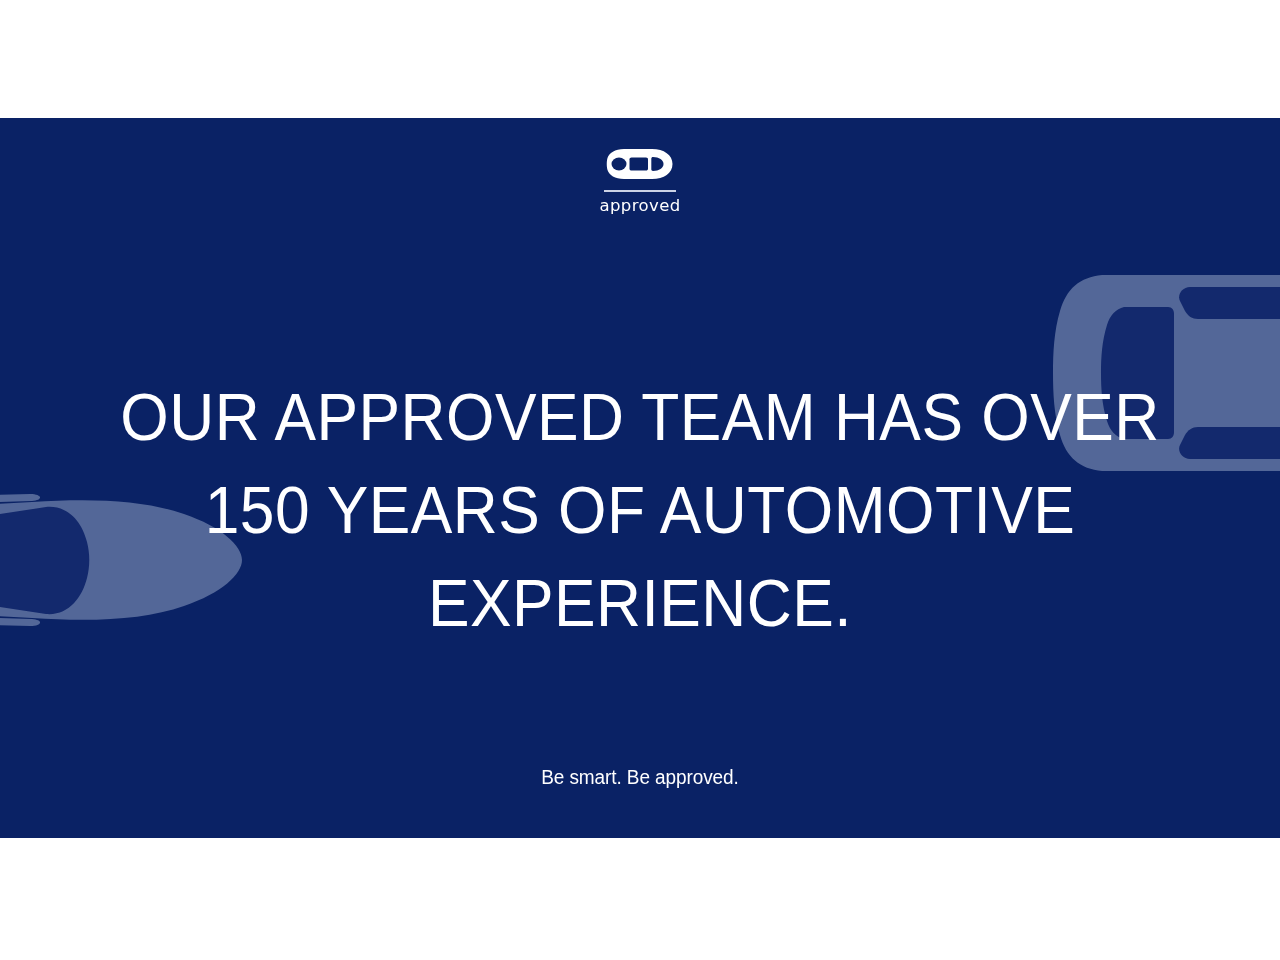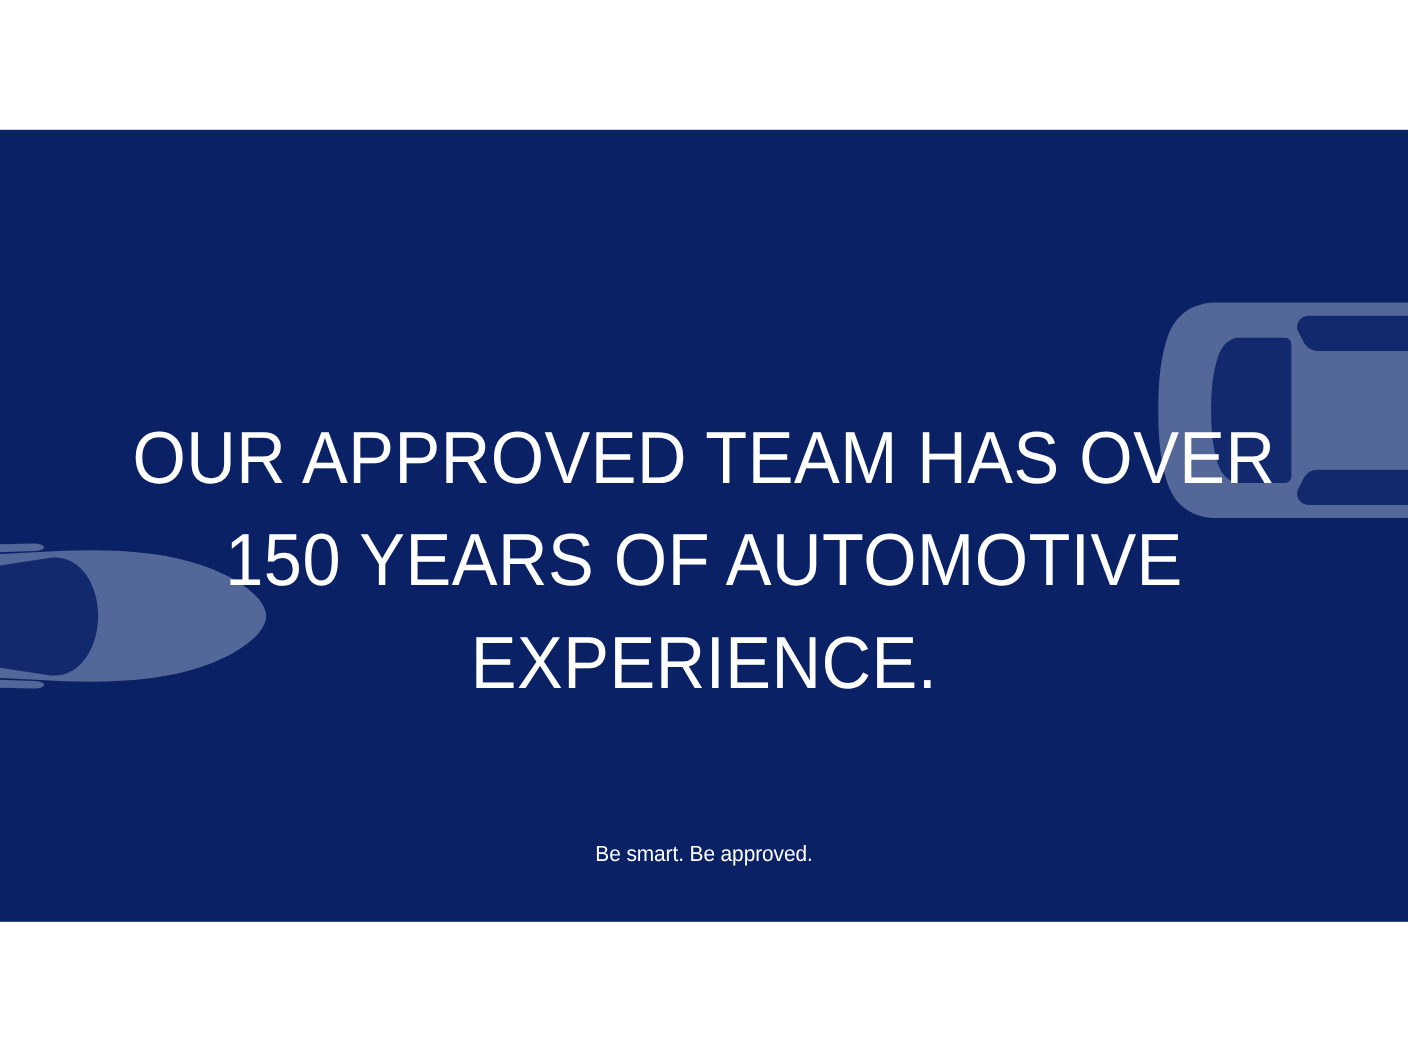--- a/index.html
+++ b/index.html
@@ -143,20 +143,41 @@
                C 360 116 340 135 302 148 C 262 162 210 164 150 160 L 0 152 Z" fill="#536798"></path>
 
       <path d="M0 40 L 148 36 C 160 36 162 42 150 43 L 0 48 Z" fill="#536798"></path>
       <path d="M0 164 L 148 168 C 160 168 162 162 150 161 L 0 156 Z" fill="#536798"></path>
 
       <path d="M80 62 C 78 62 76 64 76 67 L 74 138 C 74 141 76 143 78 143
                L 164 156 C 186 158 200 140 205 120 C 208 108 208 96 205 84
                C 200 64 186 47 164 49 Z" fill="#13296d"></path>
     </svg>
 
+    <div id="logo-lockup">
+      <svg id="logo-car-icon" viewBox="0 0 68 32">
+
+        <path d="M18 1 C 9 1 3 5 1.5 10 C 0.5 13 0.5 19 1.5 22
+                 C 3 27 9 31 18 31 L 46 31 C 58 31 66.5 25 66.5 16
+                 C 66.5 7 58 1 46 1 Z" fill="#ffffff"></path>
+
+        <ellipse cx="13" cy="16" rx="7.5" ry="6.5" fill="#0a2265"></ellipse>
+
+        <path d="M25.5 9.5 L 40 9.5 C 41.2 9.5 42 10.3 42 11.3
+                 L 42 20.7 C 42 21.7 41.2 22.5 40 22.5 L 25.5 22.5
+                 C 24.3 22.5 23.5 21.7 23.5 20.7 L 23.5 11.3
+                 C 23.5 10.3 24.3 9.5 25.5 9.5 Z" fill="#0a2265"></path>
+
+        <path d="M47 9 C 53 9 57.5 12 57.5 16 C 57.5 20 53 23 47 23
+                 C 46 23 45.3 22.3 45.3 21.3 L 45.3 10.7
+                 C 45.3 9.7 46 9 47 9 Z" fill="#0a2265"></path>
+      </svg>
+      <div id="logo-divider"></div>
+      <div id="logo-wordmark">approved</div>
+    </div>
 
     <h1 id="headline">
       <span class="hl-line">OUR APPROVED TEAM HAS OVER</span>
       <span class="hl-line">150 YEARS OF AUTOMOTIVE</span>
       <span class="hl-line">EXPERIENCE.</span>
     </h1>
 
     <div id="tagline">Be smart. Be approved.</div>
 
   </div>

